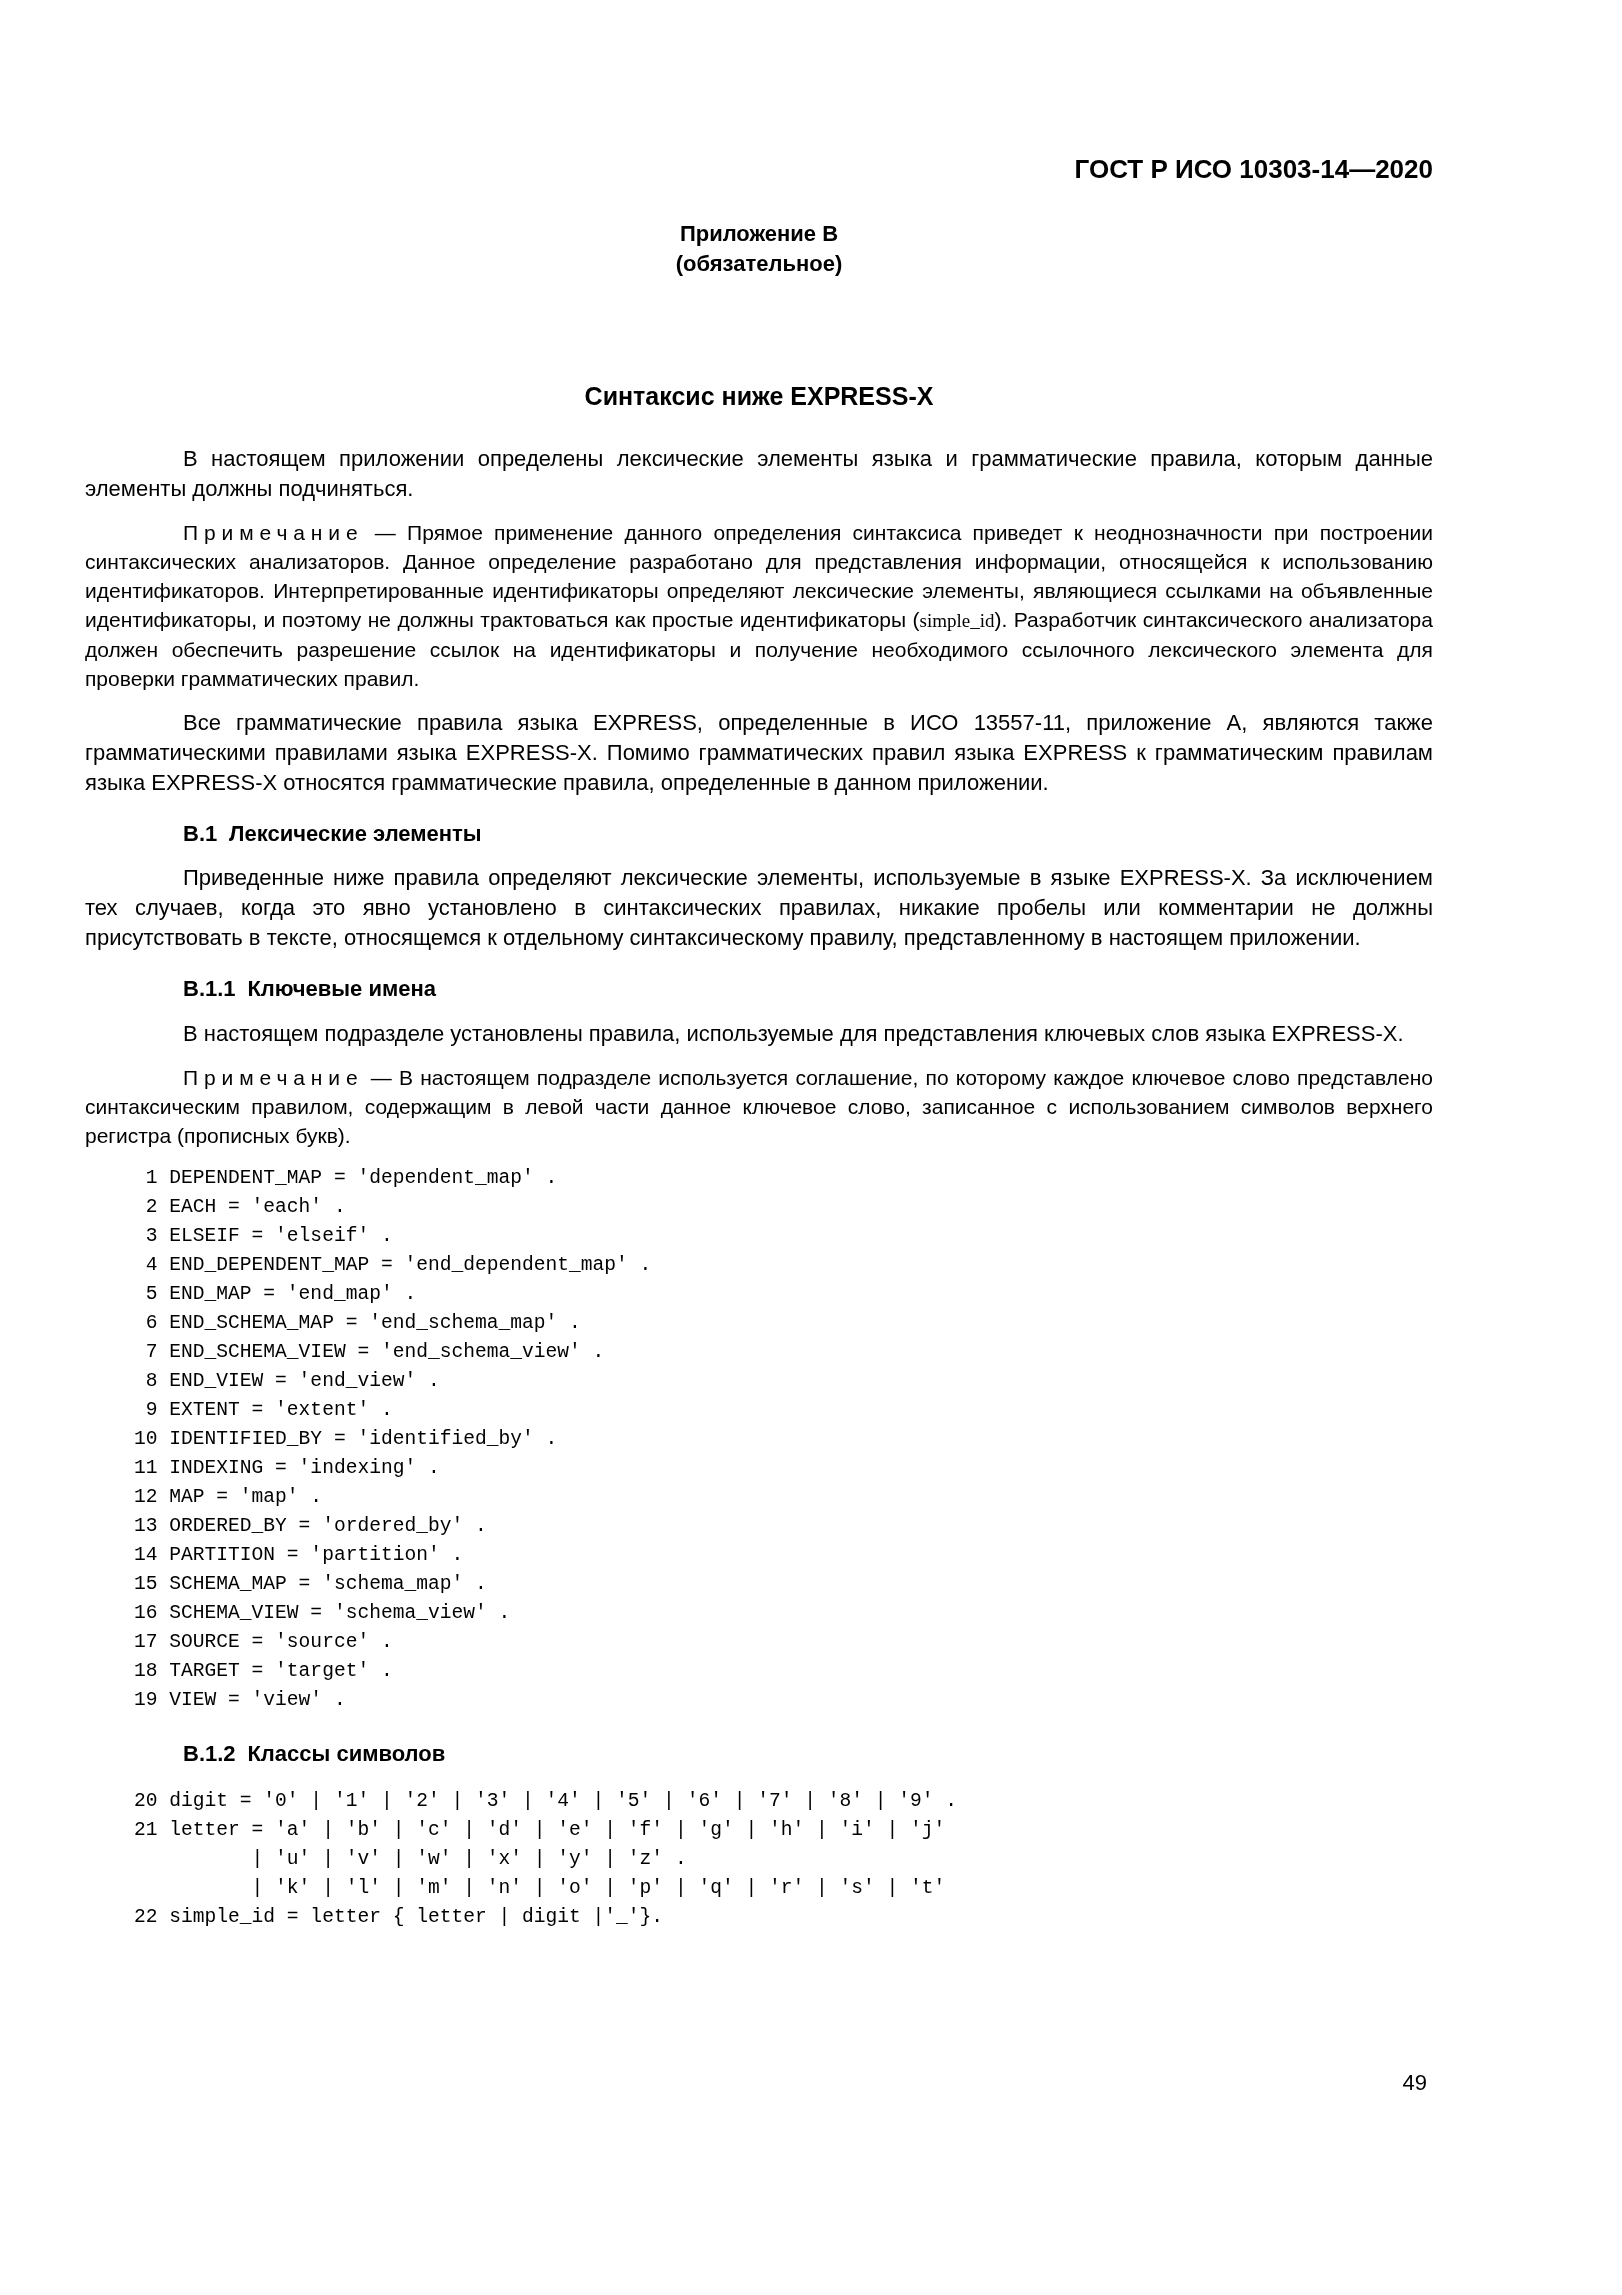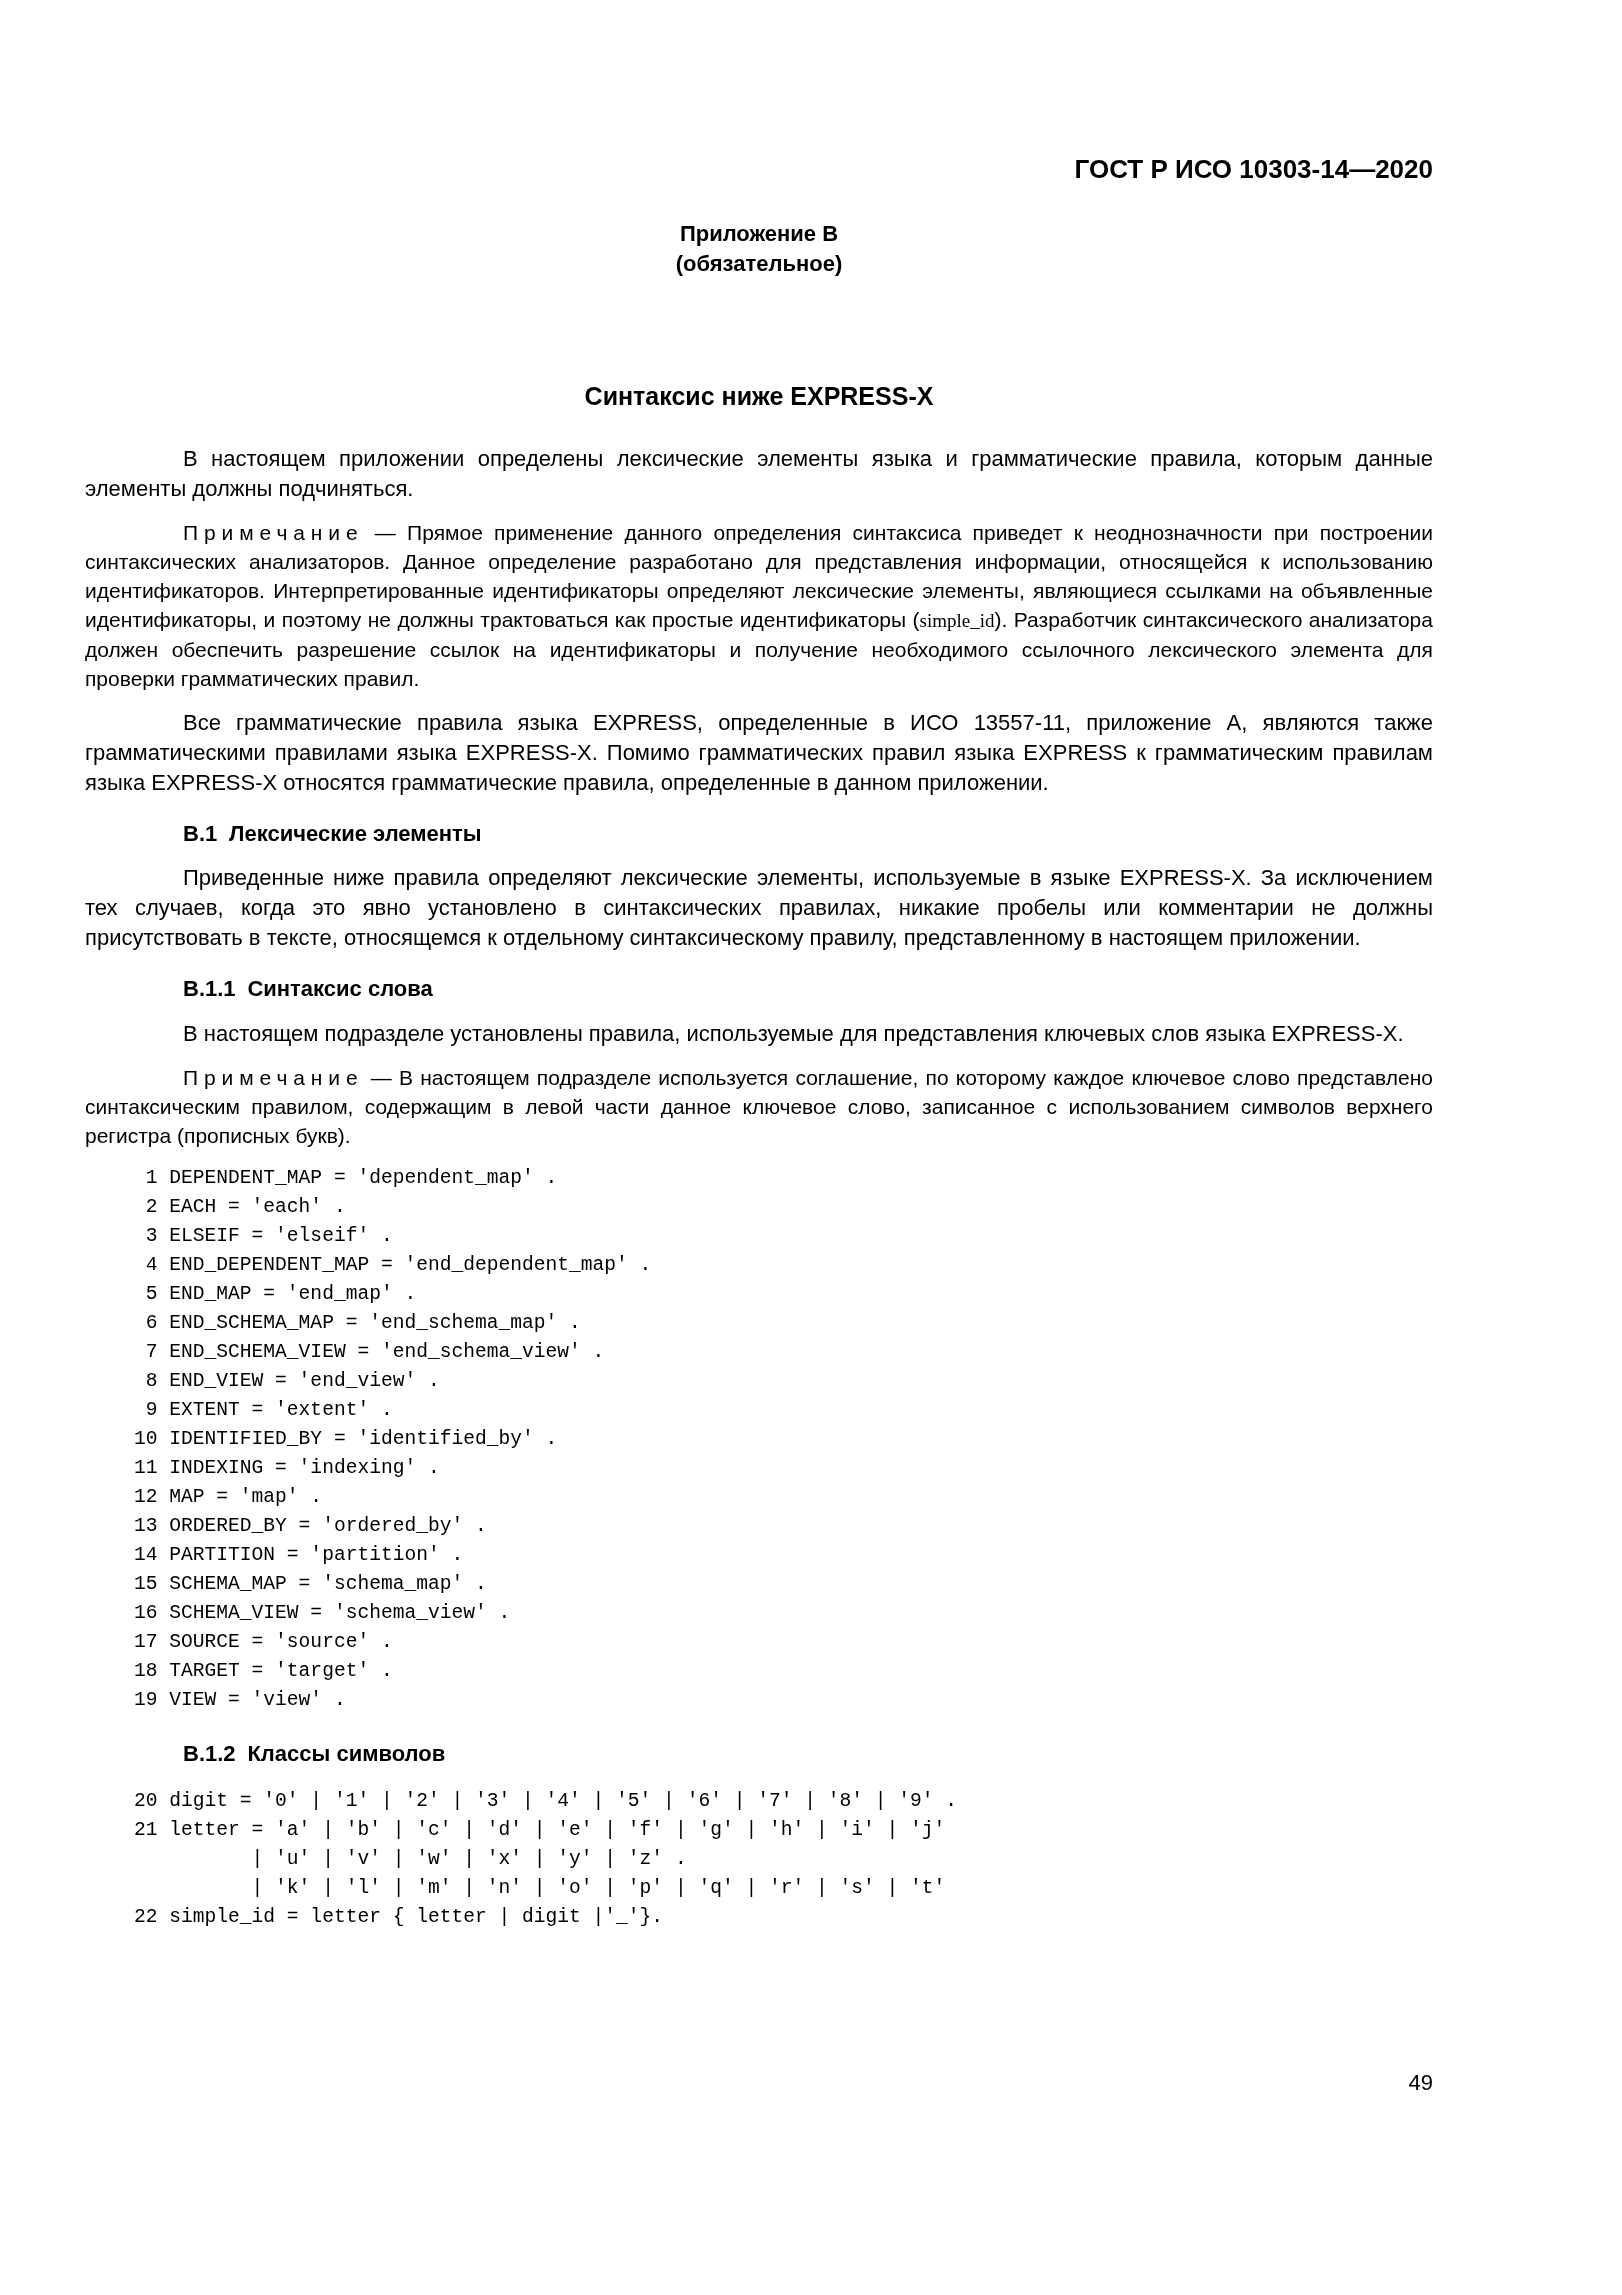--- a/index.html
+++ b/index.html
@@ -73,21 +73,21 @@
     padding: 0 0 0 49px;
     font-family: "Liberation Mono", monospace;
     font-size: 19.6px;
     line-height: 29px;
     white-space: pre;
   }
   .code div { min-height: 29px; }
   .page-number {
     position: absolute;
     top: 2068px;
-    right: 190px;
+    right: 196px;
     font-size: 22px;
     line-height: 29px;
     margin-left: 45px;
   }
 </style>
 </head>
 <body>
 
 <div class="page">
 
@@ -103,21 +103,21 @@
   <p class="body-p first">В настоящем приложении определены лексические элементы языка и грамматические правила, которым данные элементы должны подчиняться.</p>
 
   <p class="note"><span class="note-lead">Примечание</span><span> — Прямое применение данного определения синтаксиса приведет к неоднозначности при построении синтаксических анализаторов. Данное определение разработано для представления информации, относящейся к использованию идентификаторов. Интерпретированные идентификаторы определяют лексические элементы, являющиеся ссылками на объявленные идентификаторы, и поэтому не должны трактоваться как простые идентификаторы (</span><span class="mono">simple_id</span><span>). Разработчик синтаксического анализатора должен обеспечить разрешение ссылок на идентификаторы и получение необходимого ссылочного лексического элемента для проверки грамматических правил.</span></p>
 
   <p class="body-p">Все грамматические правила языка EXPRESS, определенные в ИСО 13557-11, приложение А, являются также грамматическими правилами языка EXPRESS-X. Помимо грамматических правил языка EXPRESS к грамматическим правилам языка EXPRESS-X относятся грамматические правила, определенные в данном приложении.</p>
 
   <h2 class="sec-h"><span>В.1</span><span class="sec-t">Лексические элементы</span></h2>
 
   <p class="body-p">Приведенные ниже правила определяют лексические элементы, используемые в языке EXPRESS-X. За исключением тех случаев, когда это явно установлено в синтаксических правилах, никакие пробелы или комментарии не должны присутствовать в тексте, относящемся к отдельному синтаксическому правилу, представленному в настоящем приложении.</p>
 
-  <h2 class="sec-h"><span>В.1.1</span><span class="sec-t">Синтаксис слова</span></h2>
+  <h2 class="sec-h"><span>В.1.1</span><span class="sec-t">Ключевые имена</span></h2>
 
   <p class="body-p">В настоящем подразделе установлены правила, используемые для представления ключевых слов языка EXPRESS-X.</p>
 
   <p class="note"><span class="note-lead">Примечание</span><span> — В настоящем подразделе используется соглашение, по которому каждое ключевое слово представлено синтаксическим правилом, содержащим в левой части данное ключевое слово, записанное с использованием символов верхнего регистра (прописных букв).</span></p>
 
 
   <pre class="code"><div> 1 DEPENDENT_MAP = 'dependent_map' .</div><div> 2 EACH = 'each' .</div><div> 3 ELSEIF = 'elseif' .</div><div> 4 END_DEPENDENT_MAP = 'end_dependent_map' .</div><div> 5 END_MAP = 'end_map' .</div><div> 6 END_SCHEMA_MAP = 'end_schema_map' .</div><div> 7 END_SCHEMA_VIEW = 'end_schema_view' .</div><div> 8 END_VIEW = 'end_view' .</div><div> 9 EXTENT = 'extent' .</div><div>10 IDENTIFIED_BY = 'identified_by' .</div><div>11 INDEXING = 'indexing' .</div><div>12 MAP = 'map' .</div><div>13 ORDERED_BY = 'ordered_by' .</div><div>14 PARTITION = 'partition' .</div><div>15 SCHEMA_MAP = 'schema_map' .</div><div>16 SCHEMA_VIEW = 'schema_view' .</div><div>17 SOURCE = 'source' .</div><div>18 TARGET = 'target' .</div><div>19 VIEW = 'view' .</div></pre>
 
   <h2 class="sec-h last"><span>В.1.2</span><span class="sec-t">Классы символов</span></h2>
 

